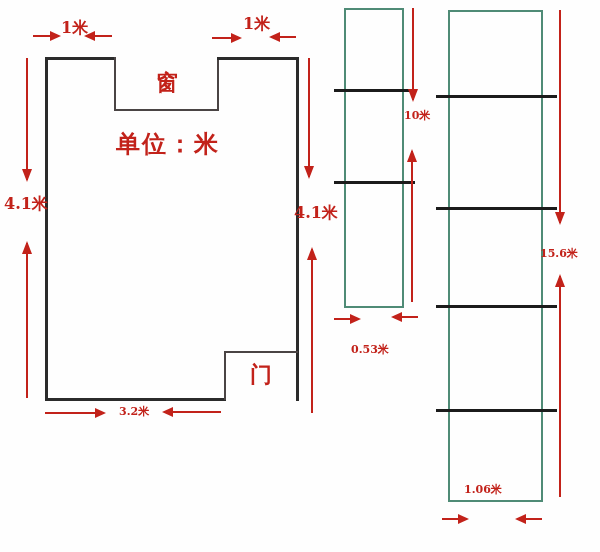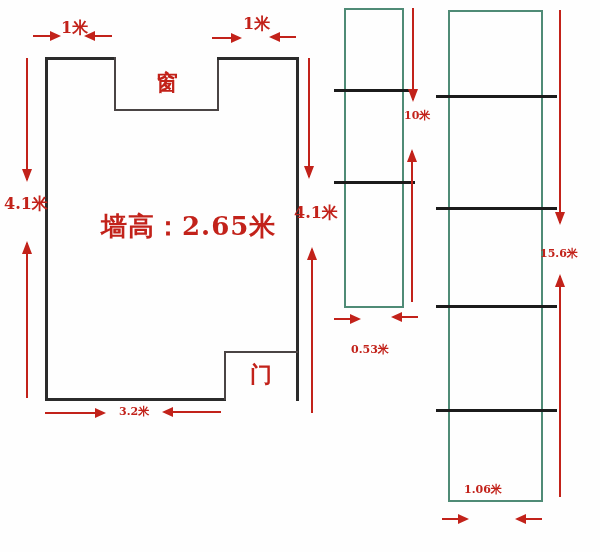--- a/index.html
+++ b/index.html
@@ -56,21 +56,21 @@
   <div class="wall thin" style="left:114px;top:109px;width:105px;height:2px"></div>
   <div class="wall thin" style="left:217px;top:57px;width:2px;height:54px"></div>
   <div class="wall" style="left:217px;top:57px;width:82px;height:3px"></div>
   <div class="wall" style="left:45px;top:57px;width:3px;height:344px"></div>
   <div class="wall" style="left:296px;top:57px;width:3px;height:344px"></div>
   <div class="wall" style="left:45px;top:398px;width:181px;height:3px"></div>
   <div class="wall thin" style="left:224px;top:352px;width:2px;height:48px"></div>
   <div class="wall thin" style="left:224px;top:351px;width:74px;height:2px"></div>
 
   <div class="rlabel fs22" style="left:156px;top:70px">窗</div>
-  <div class="rlabel fs26" style="left:101px;top:212px">墙高：2.65米</div>
+  <div class="rlabel fs24" style="left:116px;top:131px">单位：米</div>
   <div class="rlabel fs22" style="left:250px;top:362px">门</div>
 
   <div class="hline ah-r" style="left:33px;top:35px;width:26px"></div>
   <div class="rlabel fs16" style="left:61px;top:19px">1米</div>
   <div class="hline ah-l" style="left:86px;top:35px;width:26px"></div>
 
   <div class="hline ah-r" style="left:212px;top:37px;width:28px"></div>
   <div class="rlabel fs16" style="left:243px;top:15px">1米</div>
   <div class="hline ah-l" style="left:271px;top:36px;width:25px"></div>
 

